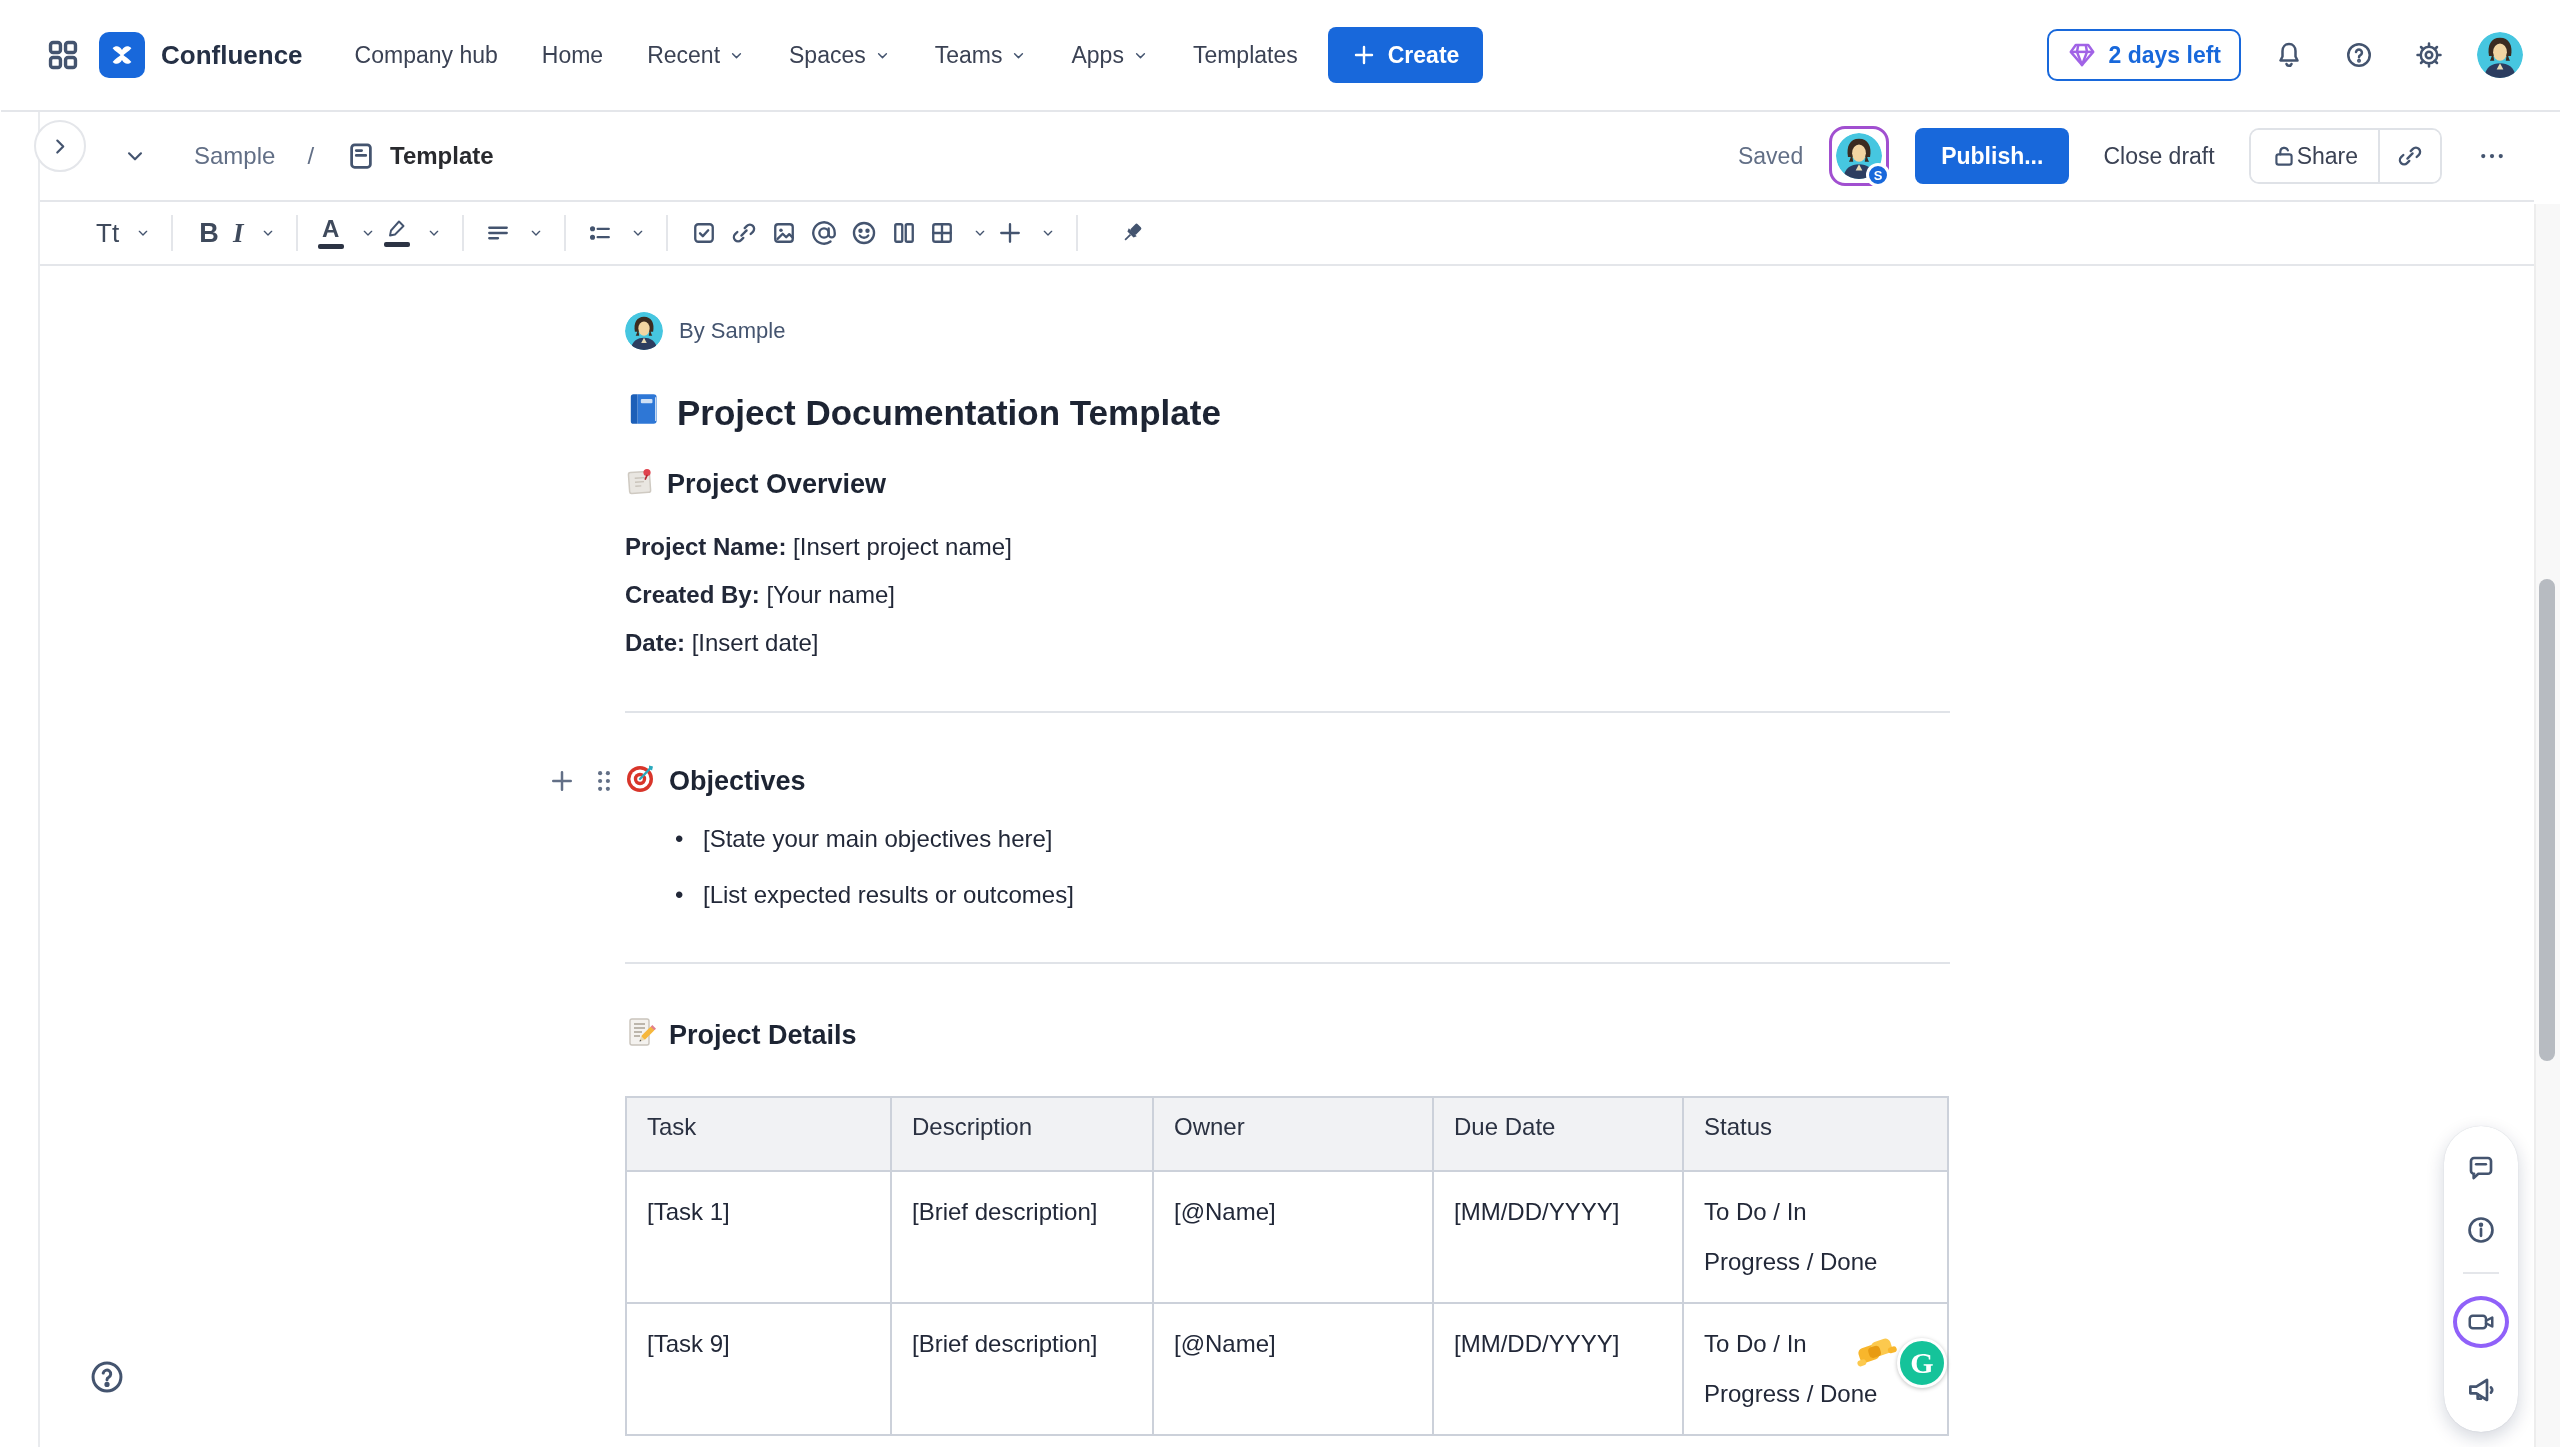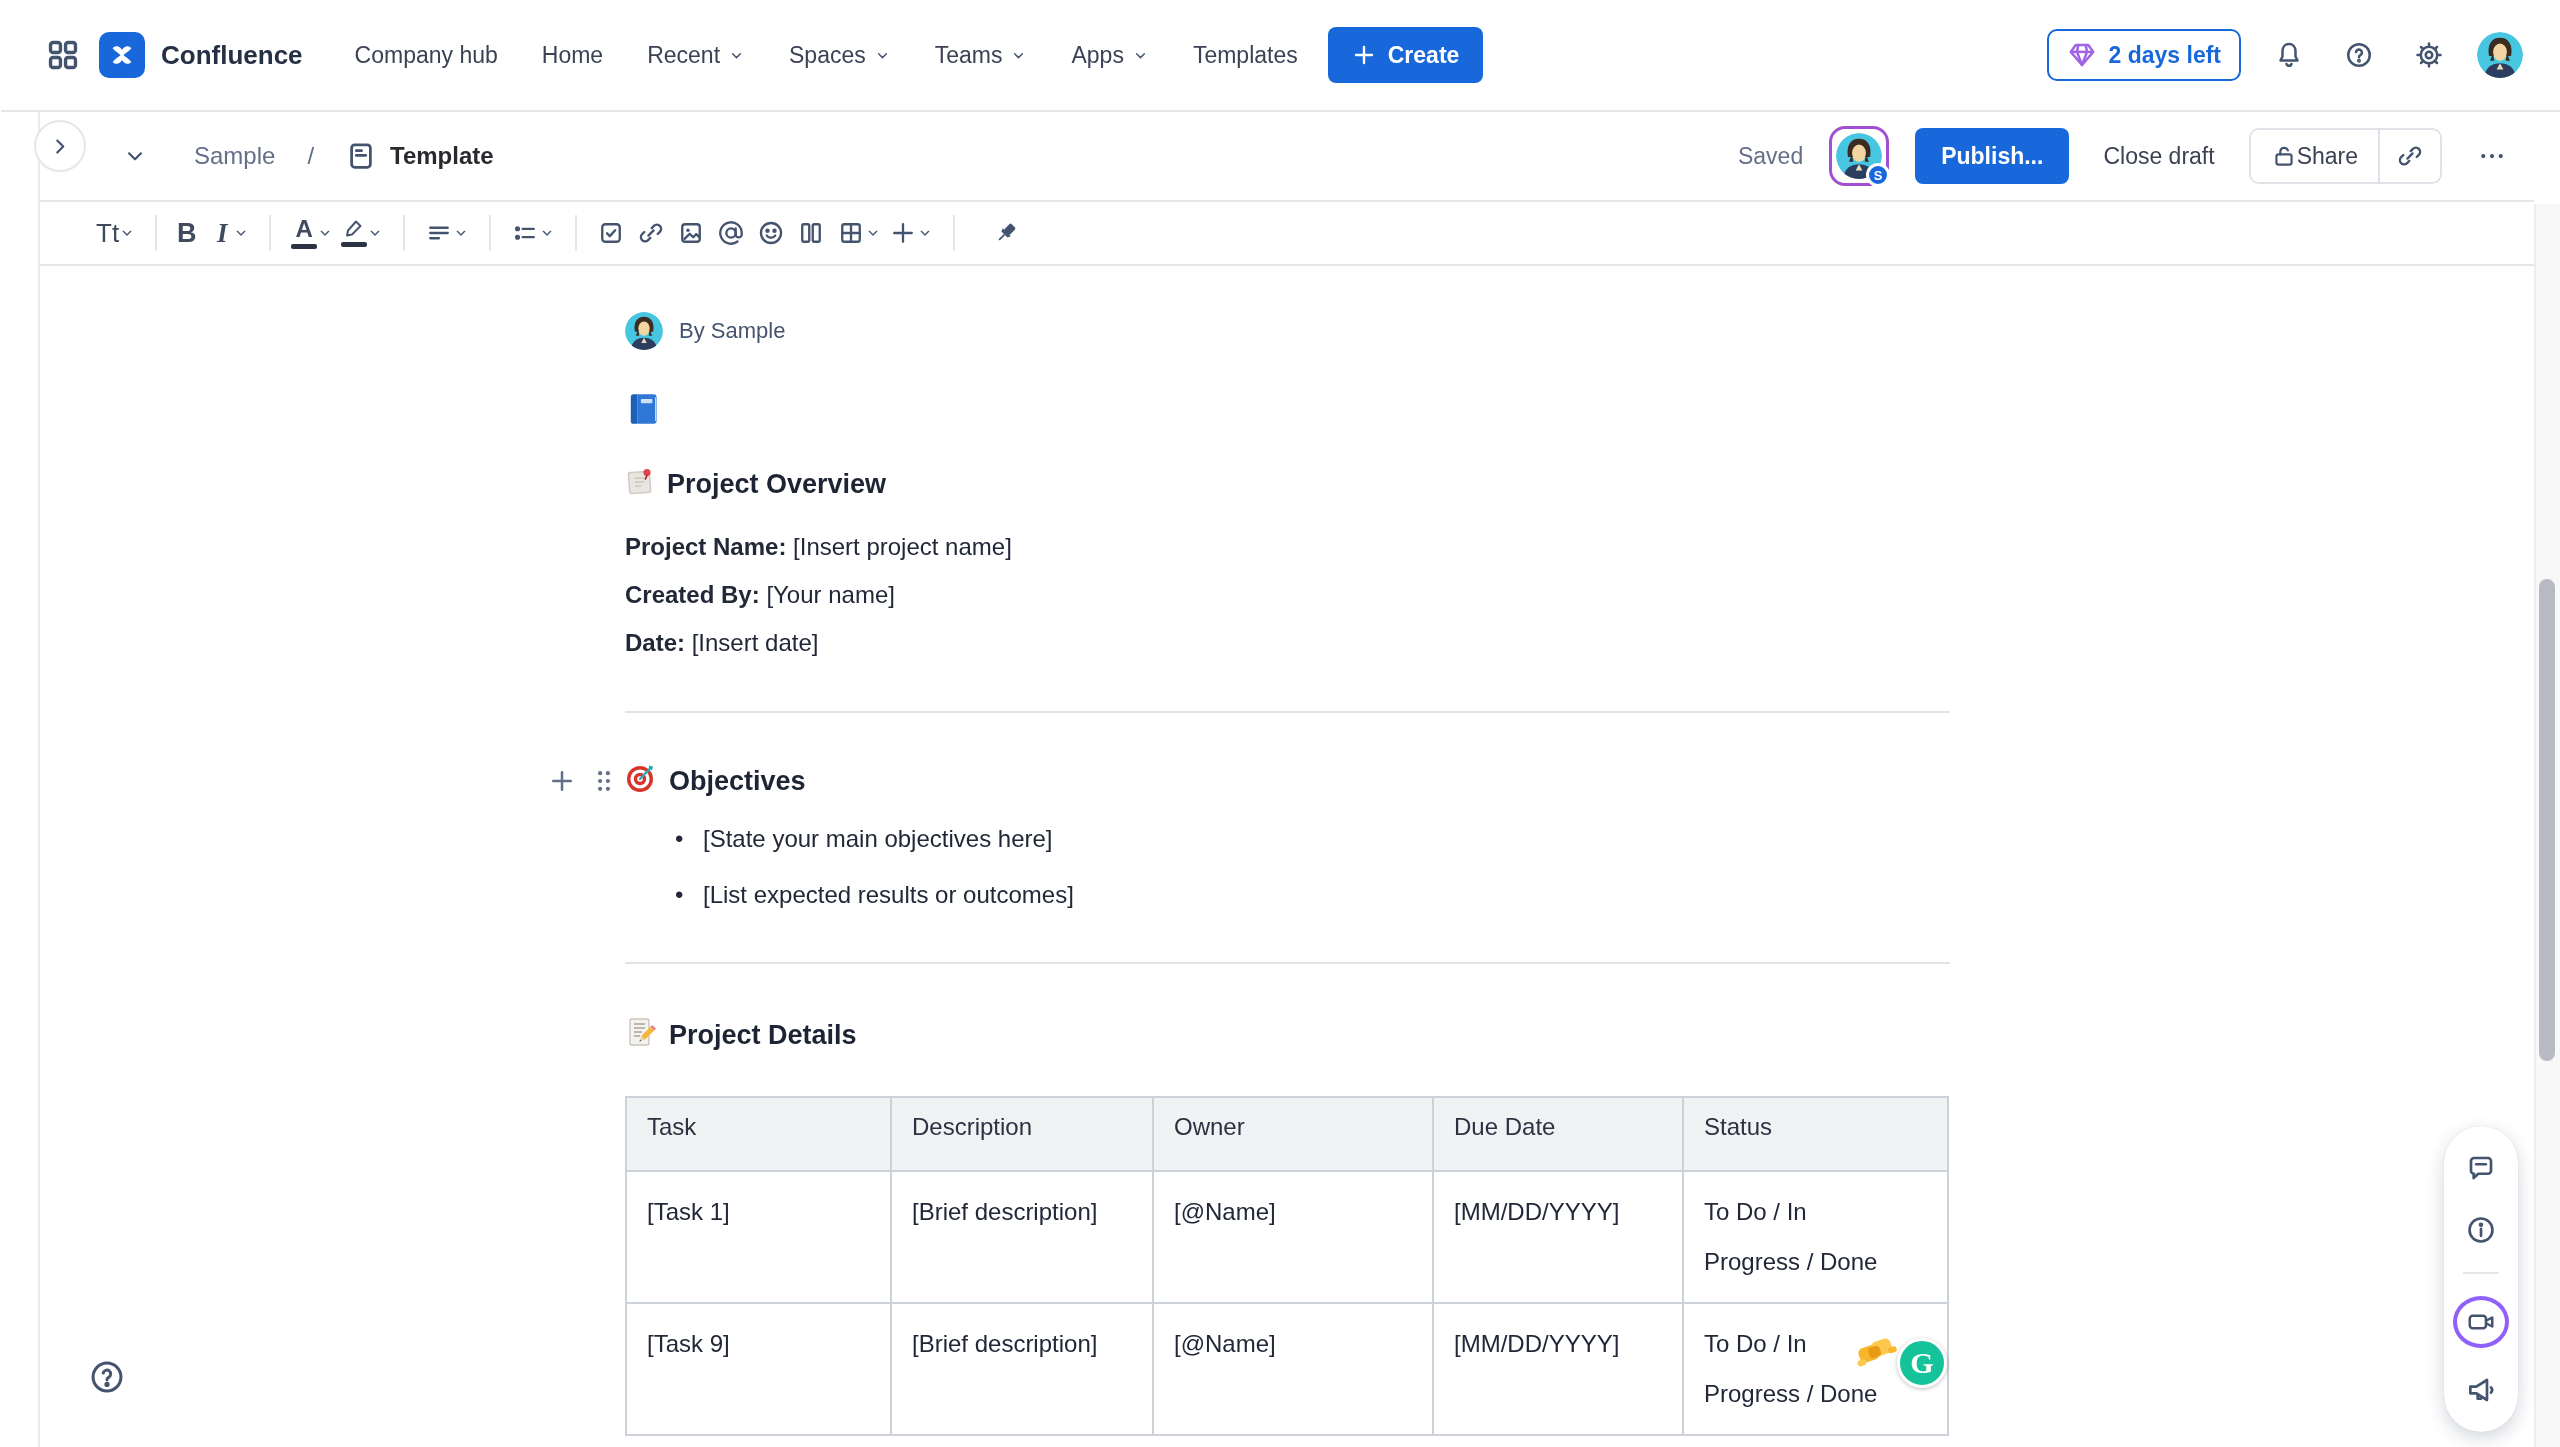--- a/index.html
+++ b/index.html
@@ -50,21 +50,21 @@
   .btn-closedraft { font-size:23px; font-weight:500; color:#3b4254; background:none; border:none; font-family:inherit; cursor:pointer; padding:0 8px; }
   .share-group { height:56px; border:2px solid #dfe2e7; border-radius:10px; display:flex; align-items:stretch; overflow:hidden; }
   .share-btn { display:flex; align-items:center; gap:0; padding:0 20px; font-size:23px; font-weight:500; color:#3b4254; cursor:pointer; background:#fff; border:none; font-family:inherit; }
   .share-div { width:2px; background:#dfe2e7; }
   .link-btn { width:60px; display:flex; align-items:center; justify-content:center; cursor:pointer; background:#fff; border:none; }
   .more-btn { width:48px; height:48px; display:flex; align-items:center; justify-content:center; cursor:pointer; background:none; border:none; }
 
   
   .toolbar { position:absolute; left:40px; right:26px; top:200px; height:66px; border-top:2px solid #e4e6ea; border-bottom:2px solid #e4e6ea;
              display:flex; align-items:center; padding-left:52px; background:#fff; }
-  .tb-btn { height:46px; min-width:40px; padding:0 4px; display:flex; align-items:center; justify-content:space-between; gap:0; cursor:pointer; color:#3f4a5c; }
+  .tb-btn { height:46px; min-width:40px; padding:0 4px; display:flex; align-items:center; justify-content:center; gap:16px; cursor:pointer; color:#3f4a5c; }
   .tb-div { width:2px; height:36px; background:#e4e6ea; margin:0 16px; }
   .tt-label { font-size:26px; font-weight:500; }
   .b-label { font-size:27px; font-weight:800; }
   .i-label { font-size:27px; font-style:italic; font-family:"Liberation Serif",serif; font-weight:600; }
   .a-label { font-size:24px; font-weight:700; line-height:1; }
   .color-stack { display:flex; flex-direction:column; align-items:center; gap:3px; }
   .color-bar { width:26px; height:5px; background:#2c3344; border-radius:2px; }
   .pin-wrap { margin-left:18px; }
 
   
@@ -413,20 +413,21 @@
 
   <h1 class="doc-title">
     <span class="emj">
       <svg width="38" height="38" viewBox="0 0 36 36">
         <path fill="#1c5fb8" d="M8 4 h4 v28 h-4 a2.5 2.5 0 0 1-2.5-2.5 V6.5 A2.5 2.5 0 0 1 8 4 Z"></path>
         <path fill="#2e77d6" d="M12 4 H27 a3 3 0 0 1 3 3 V29 a3 3 0 0 1-3 3 H12 Z"></path>
         <path fill="#eaf1fb" d="M28.6 6.8 h1 V29.4 h-1 Z"></path>
         <rect x="15" y="8.5" width="11" height="4" rx="1" fill="#cfe0f5"></rect>
       </svg>
     </span>
+    <span>Project Documentation Template</span>
   </h1>
 
   <h3 class="h3 h-overview">
     <span class="emj">
       <svg width="30" height="30" viewBox="0 0 30 30">
         <rect x="4" y="6" width="21" height="21" rx="2" fill="#e9e6e1" stroke="#cfcac2" stroke-width="1.5" transform="rotate(-4 14 16)"></rect>
         <path d="M10 12 H20 M10 16 H19 M10 20 H16" stroke="#c9c3ba" stroke-width="1.4" transform="rotate(-4 14 16)"></path>
         <circle cx="22" cy="6.5" r="3.6" fill="#e0424d"></circle>
         <path d="M22 9.5 L20.4 13" stroke="#b22832" stroke-width="1.8" stroke-linecap="round"></path>
       </svg>

